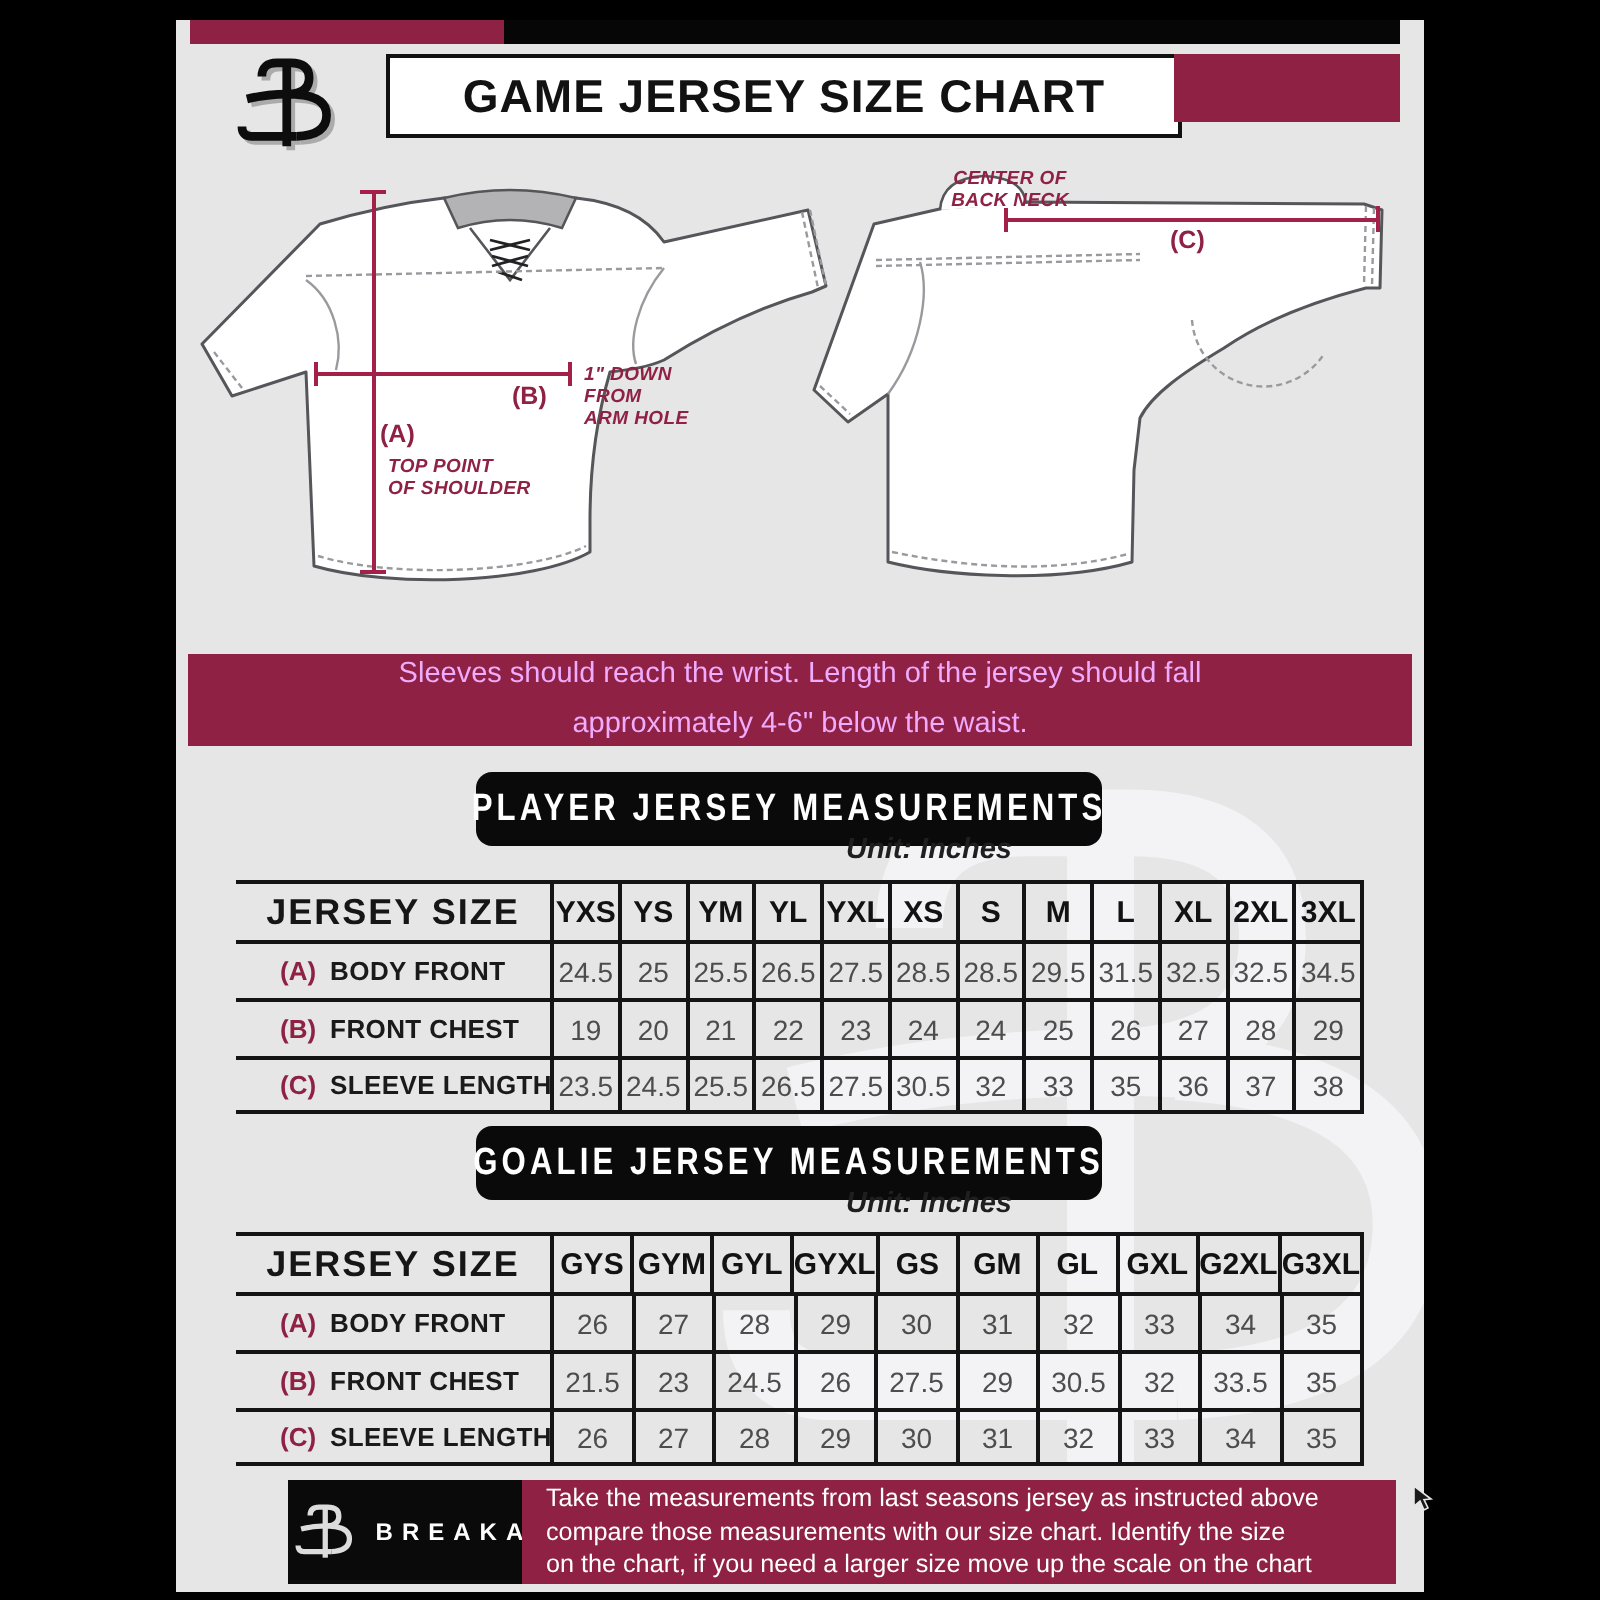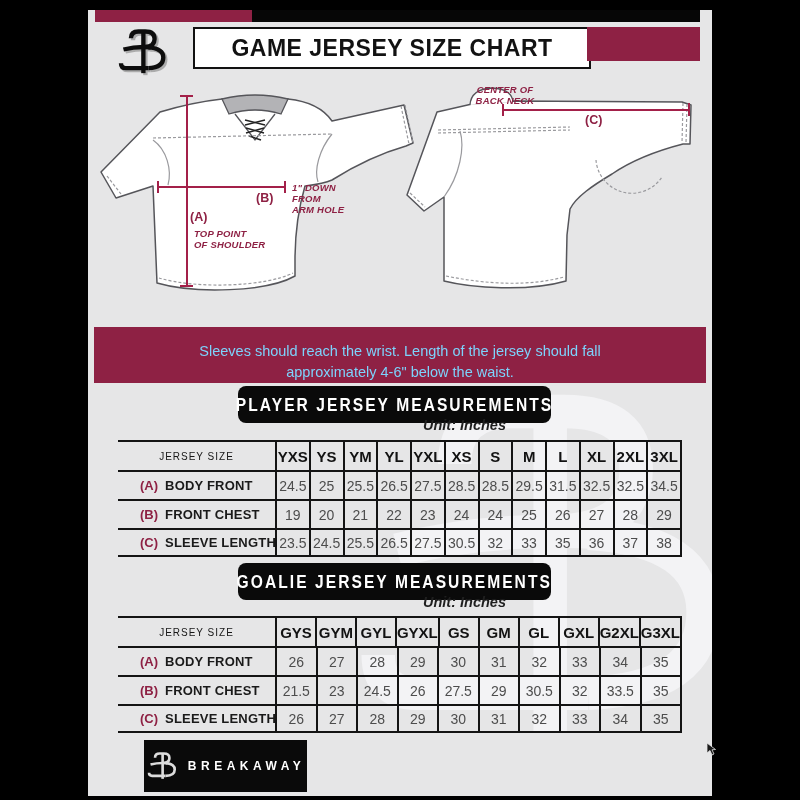--- a/index.html
+++ b/index.html
@@ -16,35 +16,35 @@
   .titlebox{left:105px;top:17px;width:394px;height:38px;background:#fff;border:2px solid #111;
     display:flex;align-items:center;justify-content:center;font-size:23px;font-weight:800;
     letter-spacing:.5px;color:#121212;}
   .title-maroonblock{left:499px;top:17px;width:113px;height:34px;background:var(--maroon);}
   .logo-main{left:28px;top:16px;filter:drop-shadow(2px 2px 0 rgba(60,60,60,.35));color:#0d0d0d;}
   
   .mline{background:var(--line);}
   .mlabel{color:var(--maroon);font-weight:800;font-size:12.5px;}
   .mnote{color:var(--maroon);font-style:italic;font-weight:700;font-size:9.5px;line-height:11px;letter-spacing:.2px;}
   
-  .banner{left:6px;top:317px;width:612px;height:56px;background:var(--maroon);color:#7dd3fc;
-    display:flex;flex-direction:column;align-items:center;justify-content:flex-end;
+  .banner{left:6px;top:317px;width:612px;height:46px;background:var(--maroon);color:#f0abfc;
+    display:flex;flex-direction:column;align-items:center;justify-content:space-between;
     font-size:14.5px;line-height:21px;font-weight:500;}
   
   .pill{left:150px;width:313px;height:37px;background:#0a0a0a;border-radius:8px;
     display:flex;align-items:center;justify-content:center;color:#fff;}
   .pill span{font-size:19px;font-weight:800;letter-spacing:2.5px;transform:scaleX(.82);white-space:nowrap;}
   .unit{left:0;width:753px;text-align:center;font-size:14.5px;font-style:italic;font-weight:700;color:#1f1f1f;}
   
   .table{left:30px;width:564px;display:flex;flex-direction:column;}
   .trow{display:flex;border-top:2px solid var(--ink);height:29px;box-sizing:border-box;}
   .trow:first-child{height:30px;}
   .trow:last-child{border-bottom:2px solid var(--ink);}
   .tlabel{width:157px;display:flex;align-items:center;padding-left:22px;box-sizing:border-box;gap:7px;}
-  .thead .tlabel{justify-content:center;padding-left:0;font-size:10px;font-weight:400;letter-spacing:1px;color:#161616;}
+  .thead .tlabel{justify-content:center;padding-left:0;font-size:18px;font-weight:700;letter-spacing:1px;color:#161616;}
   .tcell{flex:1;border-left:2px solid var(--ink);display:flex;align-items:center;justify-content:center;box-sizing:border-box;}
   .trow .tcell:last-child{border-right:2px solid var(--ink);}
   .tsize{font-size:15px;font-weight:700;color:#121212;}
   .tval{font-size:14px;color:var(--numgray);}
   .tkey{color:var(--maroon);font-weight:800;font-size:13px;}
   .tlabeltext{font-size:13px;font-weight:600;color:#1a1a1a;letter-spacing:.2px;white-space:nowrap;}
   
   .footer-black{left:10px;top:730px;width:163px;height:52px;background:#0a0a0a;display:flex;
     align-items:center;justify-content:center;gap:8px;color:#e0e0e0;margin-left:46px;}
   .footer-brand{color:#fff;font-size:12px;font-weight:700;letter-spacing:4.5px;}
@@ -304,18 +304,23 @@
           <div class="tcell tval">35</div>
         </div>
       </div>
 
     <div class="abs footer-black">
       <svg width="34" height="32" viewBox="0 0 90 80" style="color:#dcdcdc">
           <use href="#monogram"></use>
         </svg>
       <span class="footer-brand">BREAKAWAY</span>
     </div>
+    <div class="abs footer-maroon">
+      <div>Take the measurements from last seasons jersey as instructed above</div>
+      <div>compare those measurements  with our size chart. Identify the size</div>
+      <div>on the chart, if you need a larger size move up the scale on the chart</div>
+    </div>
   </div>
 
   <svg class="abs" style="left:706px;top:742px" width="12" height="14" viewBox="0 0 12 14">
     <path d="M1,1 L1,11 L4,8.5 L6,13 L8,12 L6,7.8 L9.5,7.5 Z" fill="#1a1a1a" stroke="#e6e6e7" stroke-width="0.8"></path>
   </svg>
 </div>
 
 </body></html>

